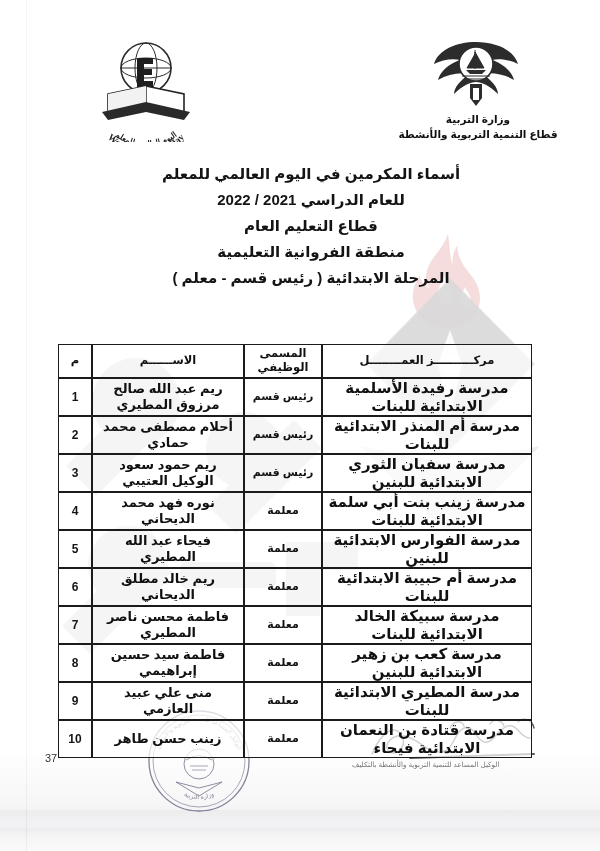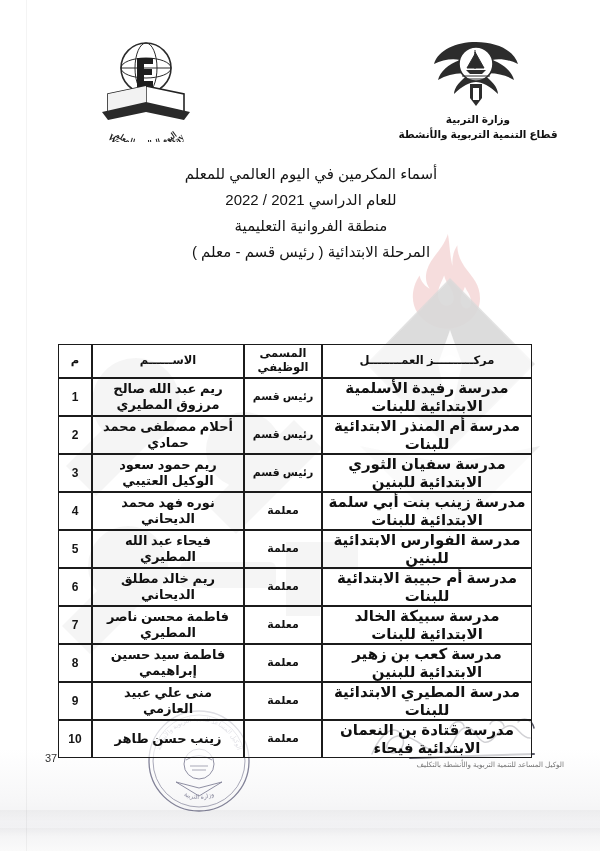--- a/index.html
+++ b/index.html
@@ -118,21 +118,21 @@
   .titles {
     position: absolute;
     left: 60px;
     right: 38px;
     top: 166px;
     z-index: 4;
     text-align: center;
   }
   .titles div {
     font-size: 15px;
-    font-weight: 400;
+    font-weight: 700;
     color: #141414;
     line-height: 1.0;
     margin-bottom: 11px;
     white-space: nowrap;
   }
 
   
   .tbl-wrap {
     position: absolute;
     left: 58px;
@@ -214,21 +214,21 @@
     width: 200px;
     height: 62px;
     z-index: 4;
     opacity: .78;
   }
   .sign-caption {
     position: absolute;
     left: 352px;
     top: 760px;
     width: 212px;
-    text-align: right;
+    text-align: left;
     font-size: 7.2px;
     color: #5e5e5e;
     letter-spacing: .2px;
     z-index: 4;
     opacity: .85;
   }
 </style>
 </head>
 <body>
 
@@ -322,20 +322,21 @@
   </svg>
 
   <div class="ministry-text">
     <div class="m1">وزارة التربية</div>
     <div class="m2">قطاع التنمية التربوية والأنشطة</div>
   </div>
 
   <div class="titles">
     <div class="t1">أسماء المكرمين في اليوم العالمي للمعلم</div>
     <div class="t2">للعام الدراسي 2021 / 2022</div>
+    <div class="t3">قطاع التعليم العام</div>
     <div class="t4">منطقة الفروانية  التعليمية</div>
     <div class="t5 t-stage">المرحلة الابتدائية ( رئيس قسم - معلم )</div>
   </div>
 
   <div class="tbl-wrap">
     <table class="honors">
       <colgroup>
         <col class="c-work">
           <col class="c-job">
           <col class="c-name">

